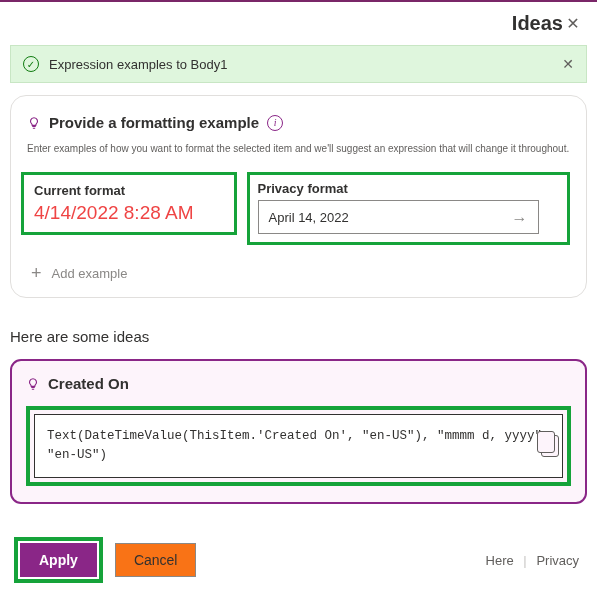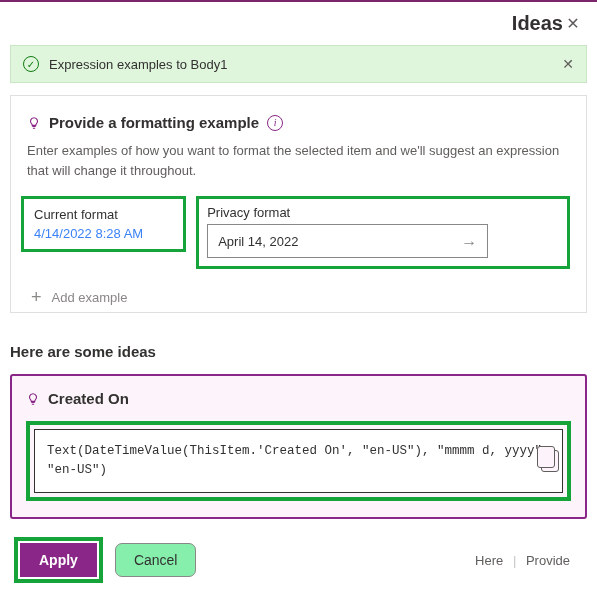--- a/index.html
+++ b/index.html
@@ -37,70 +37,70 @@
   .banner-left { display:flex; align-items:center; gap:10px; }
   .check-icon {
     width: 16px; height: 16px; border: 1.5px solid #107c10; border-radius: 50%;
     display:flex; align-items:center; justify-content:center; color:#107c10; font-size:10px;
   }
   .banner-x { color:#605e5c; font-size:14px; cursor:pointer; }
 
   .card {
     margin: 0 10px;
     border: 1px solid #e1dfdd;
-    border-radius: 0;
-    padding: 18px 16px 4px 16px;
+    border-radius: 16px;
+    padding: 18px 16px 13px 16px;
     background: #fff;
   }
   .card-title-row { display:flex; align-items:center; gap:8px; margin-bottom:10px; }
   .bulb-icon {
     width: 14px; height: 14px; color:#8a2687;
     display:inline-flex; align-items:center; justify-content:center; font-size:14px;
   }
   .card-title { font-size: 15px; font-weight: 600; }
   .info-icon {
     width:16px; height:16px; border:1.3px solid #8a2687; border-radius:50%;
     display:inline-flex; align-items:center; justify-content:center;
     color:#8a2687; font-size:10px; font-style: italic; font-family: serif;
   }
-  .card-desc { font-size: 13px; color:#605e5c; line-height:1.5; margin-bottom:16px; }
+  .card-desc { font-size: 10px; color:#605e5c; line-height:1.5; margin-bottom:16px; }
 
   .formats { display:flex; gap:10px; align-items:flex-start; }
   .format-box { position:relative; }
   .hl-green { border: 3px solid #15a33a; }
   .left-box { padding: 8px 40px 8px 10px; margin-left:-6px; }
   .right-box { padding: 6px 8px 8px 8px; flex:1; }
-  .fmt-label { font-size:13px; font-weight:400; margin-bottom:4px; }
-  .fmt-value { font-size:13px; color:#3b82f6; }
+  .fmt-label { font-size:13px; font-weight:700; margin-bottom:4px; }
+  .fmt-value { font-size:19px; color:#ef4444; }
   .desired-input {
     margin-top:4px;
     border:1px solid #8a8886;
     height:34px;
     display:flex; align-items:center; justify-content:space-between;
     padding: 0 10px;
     background:#fff;
     width: 281px;
   }
   .desired-input span:first-child { font-size:13px; }
   .arrow { color:#8a8886; font-size:16px; }
 
   .add-examples {
     margin-top: 18px;
     display:flex; align-items:center; gap:10px;
     color:#8a8886; font-size:13px; cursor:pointer;
     padding-left: 4px;
   }
   .plus { font-size:18px; font-weight:300; color:#8a8886; }
 
-  .ideas-heading { margin: 30px 10px 14px 10px; font-size:15px; font-weight:700; }
+  .ideas-heading { margin: 30px 10px 14px 10px; font-size:15px; font-weight:400; }
 
   .idea-card {
     margin: 0 10px;
     border: 2px solid #8a2687;
-    border-radius: 3px;
+    border-radius: 11px;
     background: #fdf4fb;
     padding: 14px 14px 16px 14px;
     position:relative;
   }
   .idea-title-row { display:flex; align-items:center; gap:8px; margin-bottom:14px; }
   .idea-title { font-size:15px; font-weight:600; color:#323130; }
   .expr-wrap { border: 4px solid #15a33a; padding: 4px; position:relative; }
   .expr-box {
     background:#fff;
     border:1px solid #323130;
@@ -122,33 +122,33 @@
   }
   .copy-icon::before{
     content:""; position:absolute; top:-5px; left:-5px;
     width:16px; height:20px; border:1.5px solid #605e5c; border-radius:3px;
     background:#fdf4fb;
   }
 
   .footer {
     position: absolute;
     bottom: 12px;
-    left: 0; right: 13px;
+    left: 0; right: 4px;
     padding: 0 14px;
     display:flex; align-items:center; justify-content:space-between;
   }
   .footer-buttons { display:flex; gap:12px; align-items:center; }
   .apply-wrap { border:4px solid #15a33a; padding:2px; }
   .btn {
     height:34px; padding: 0 18px; font-size:14px;
     display:inline-flex; align-items:center; justify-content:center;
     cursor:pointer; border:1px solid transparent;
   }
   .btn-primary { background:#8a2687; color:#fff; font-weight:600; }
-  .btn-default { background:#86efac; border-color:#8a8886;border-radius:7px; }
+  .btn-default { background:#f97316; border-color:#8a8886; }
   .footer-links { font-size:13px; color:#605e5c; }
   .footer-links span { cursor:pointer; }
   .sep { margin: 0 6px; color:#c8c6c4; }
 </style>
 </head>
 <body>
 
 <div class="header">
   <h1>Ideas</h1>
   <div class="close-x">✕</div>
@@ -216,15 +216,15 @@
 <div class="footer">
   <div class="footer-buttons">
     <div class="apply-wrap">
       <div class="btn btn-primary">Apply</div>
     </div>
     <div class="btn btn-default">Cancel</div>
   </div>
   <div class="footer-links">
     <span>Here</span>
     <span class="sep">|</span>
-    <span>Provide</span>
+    <span>Privacy</span>
   </div>
 </div>
 
 </body></html>

